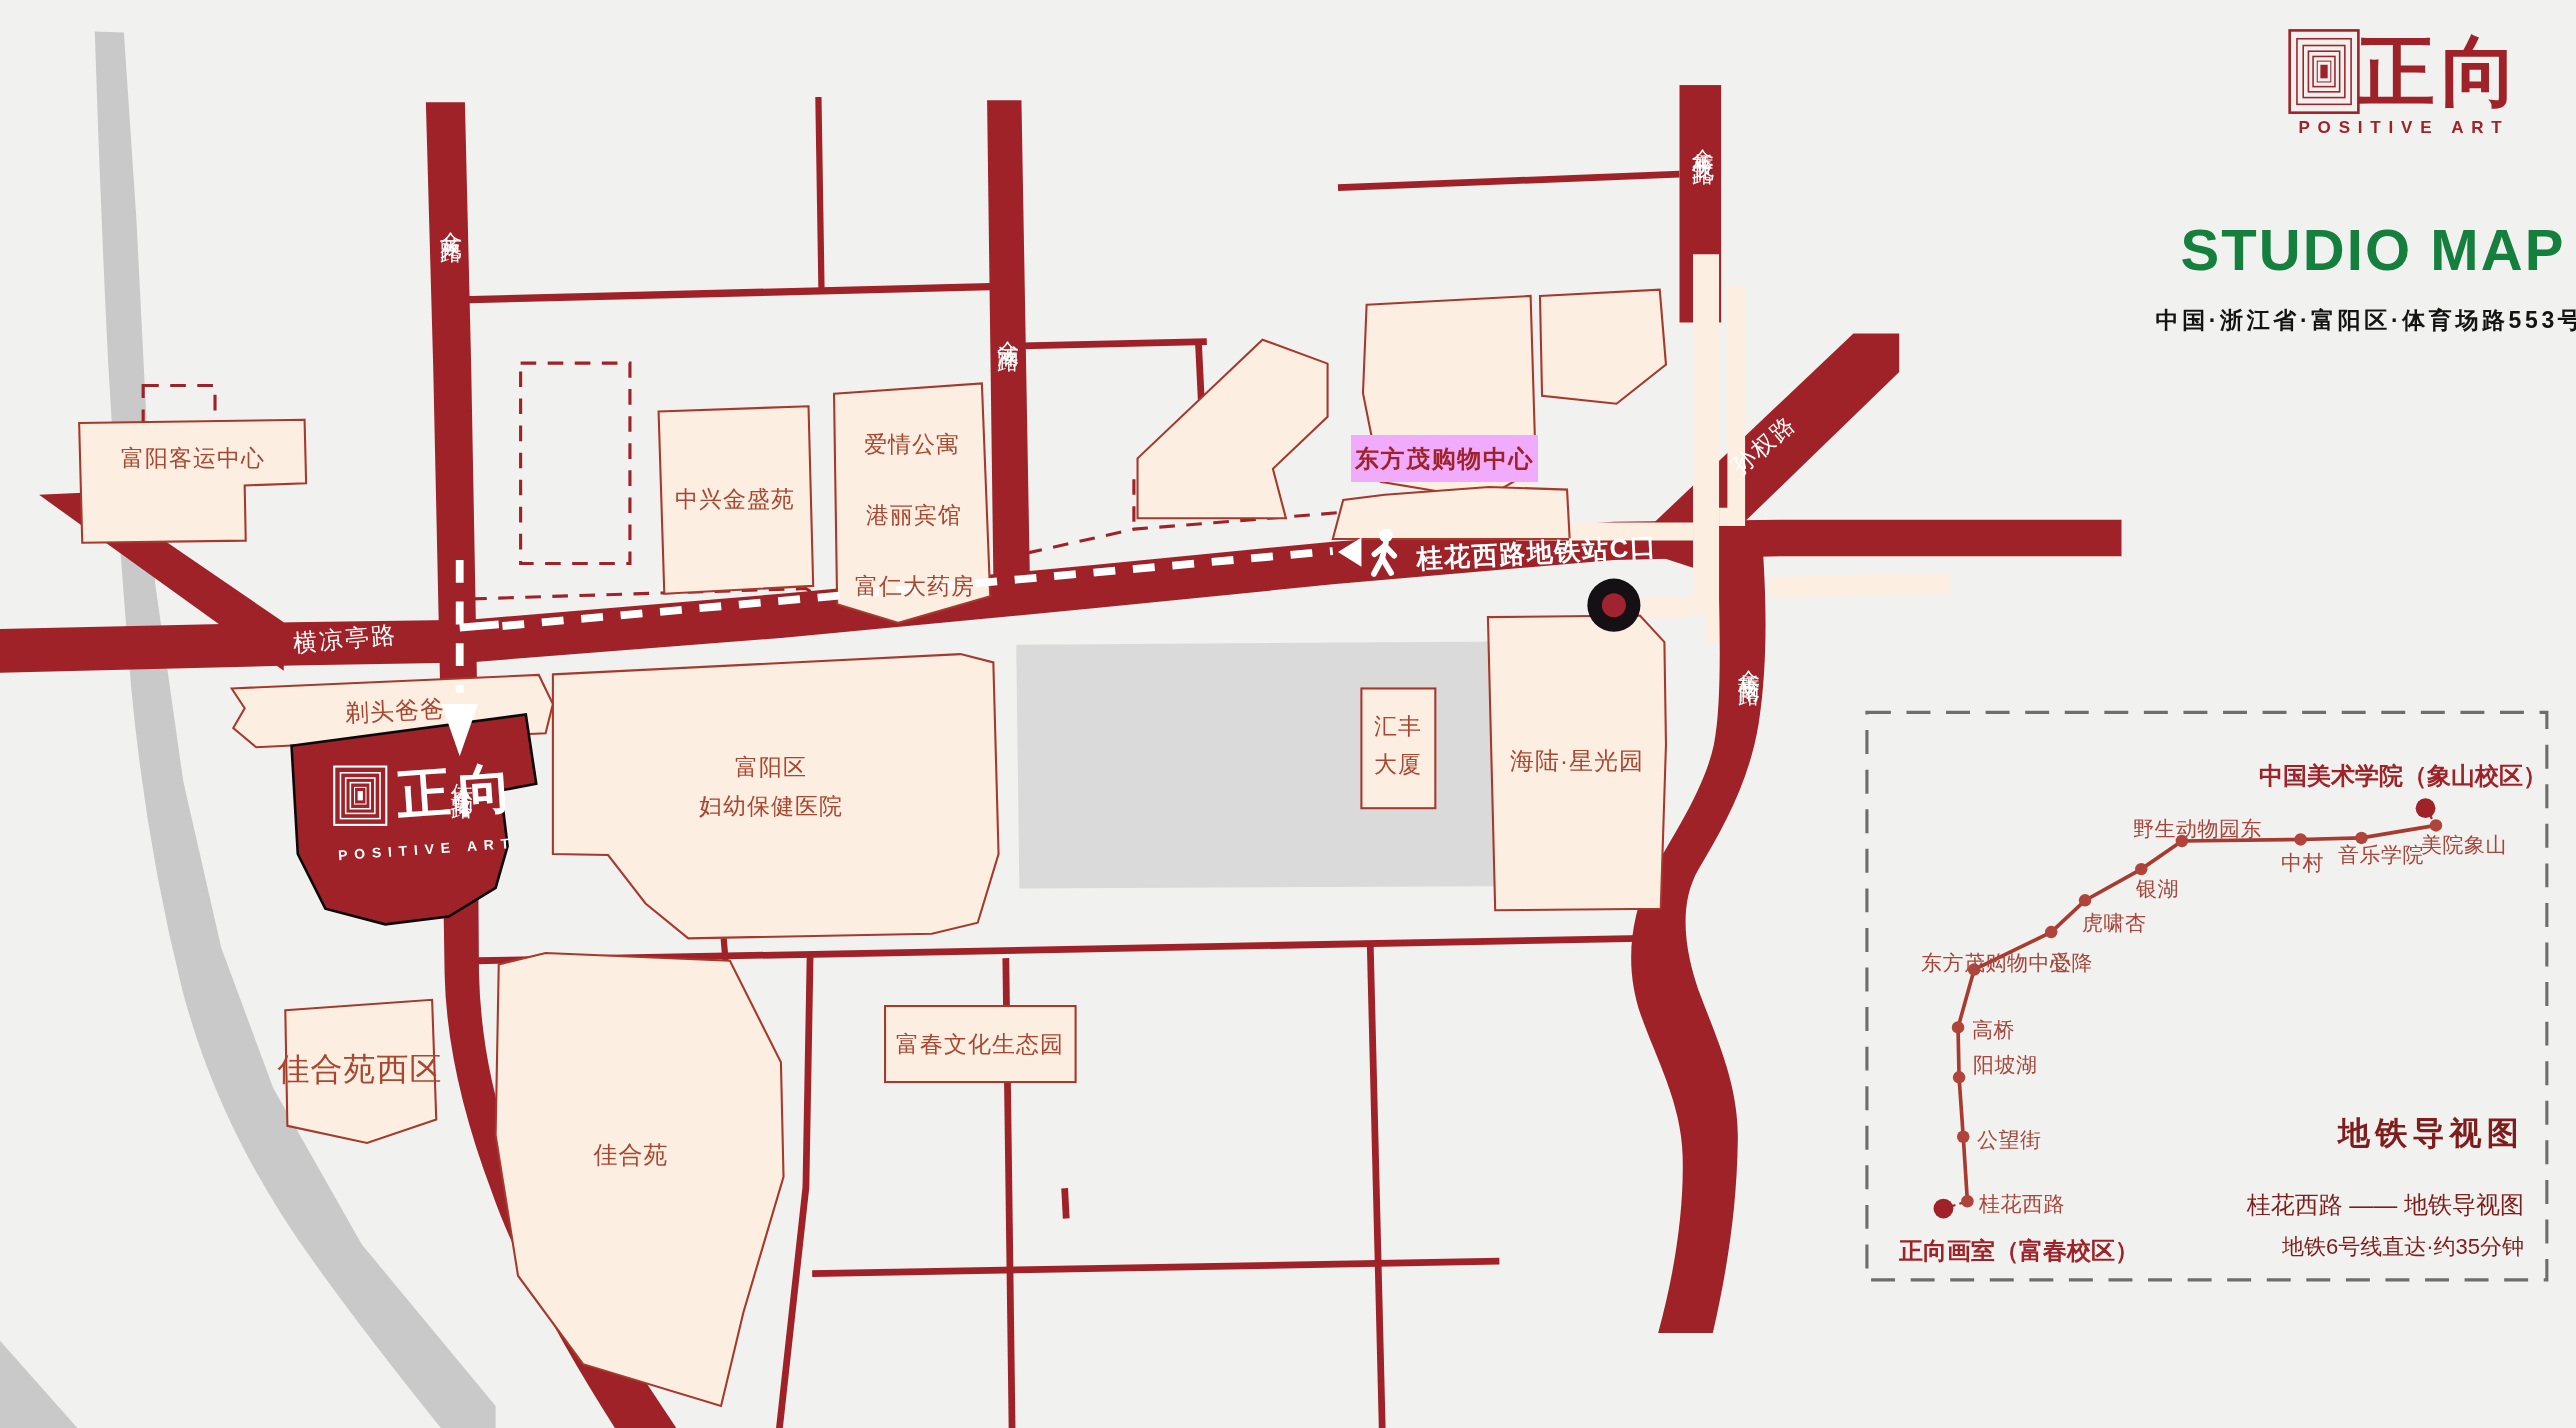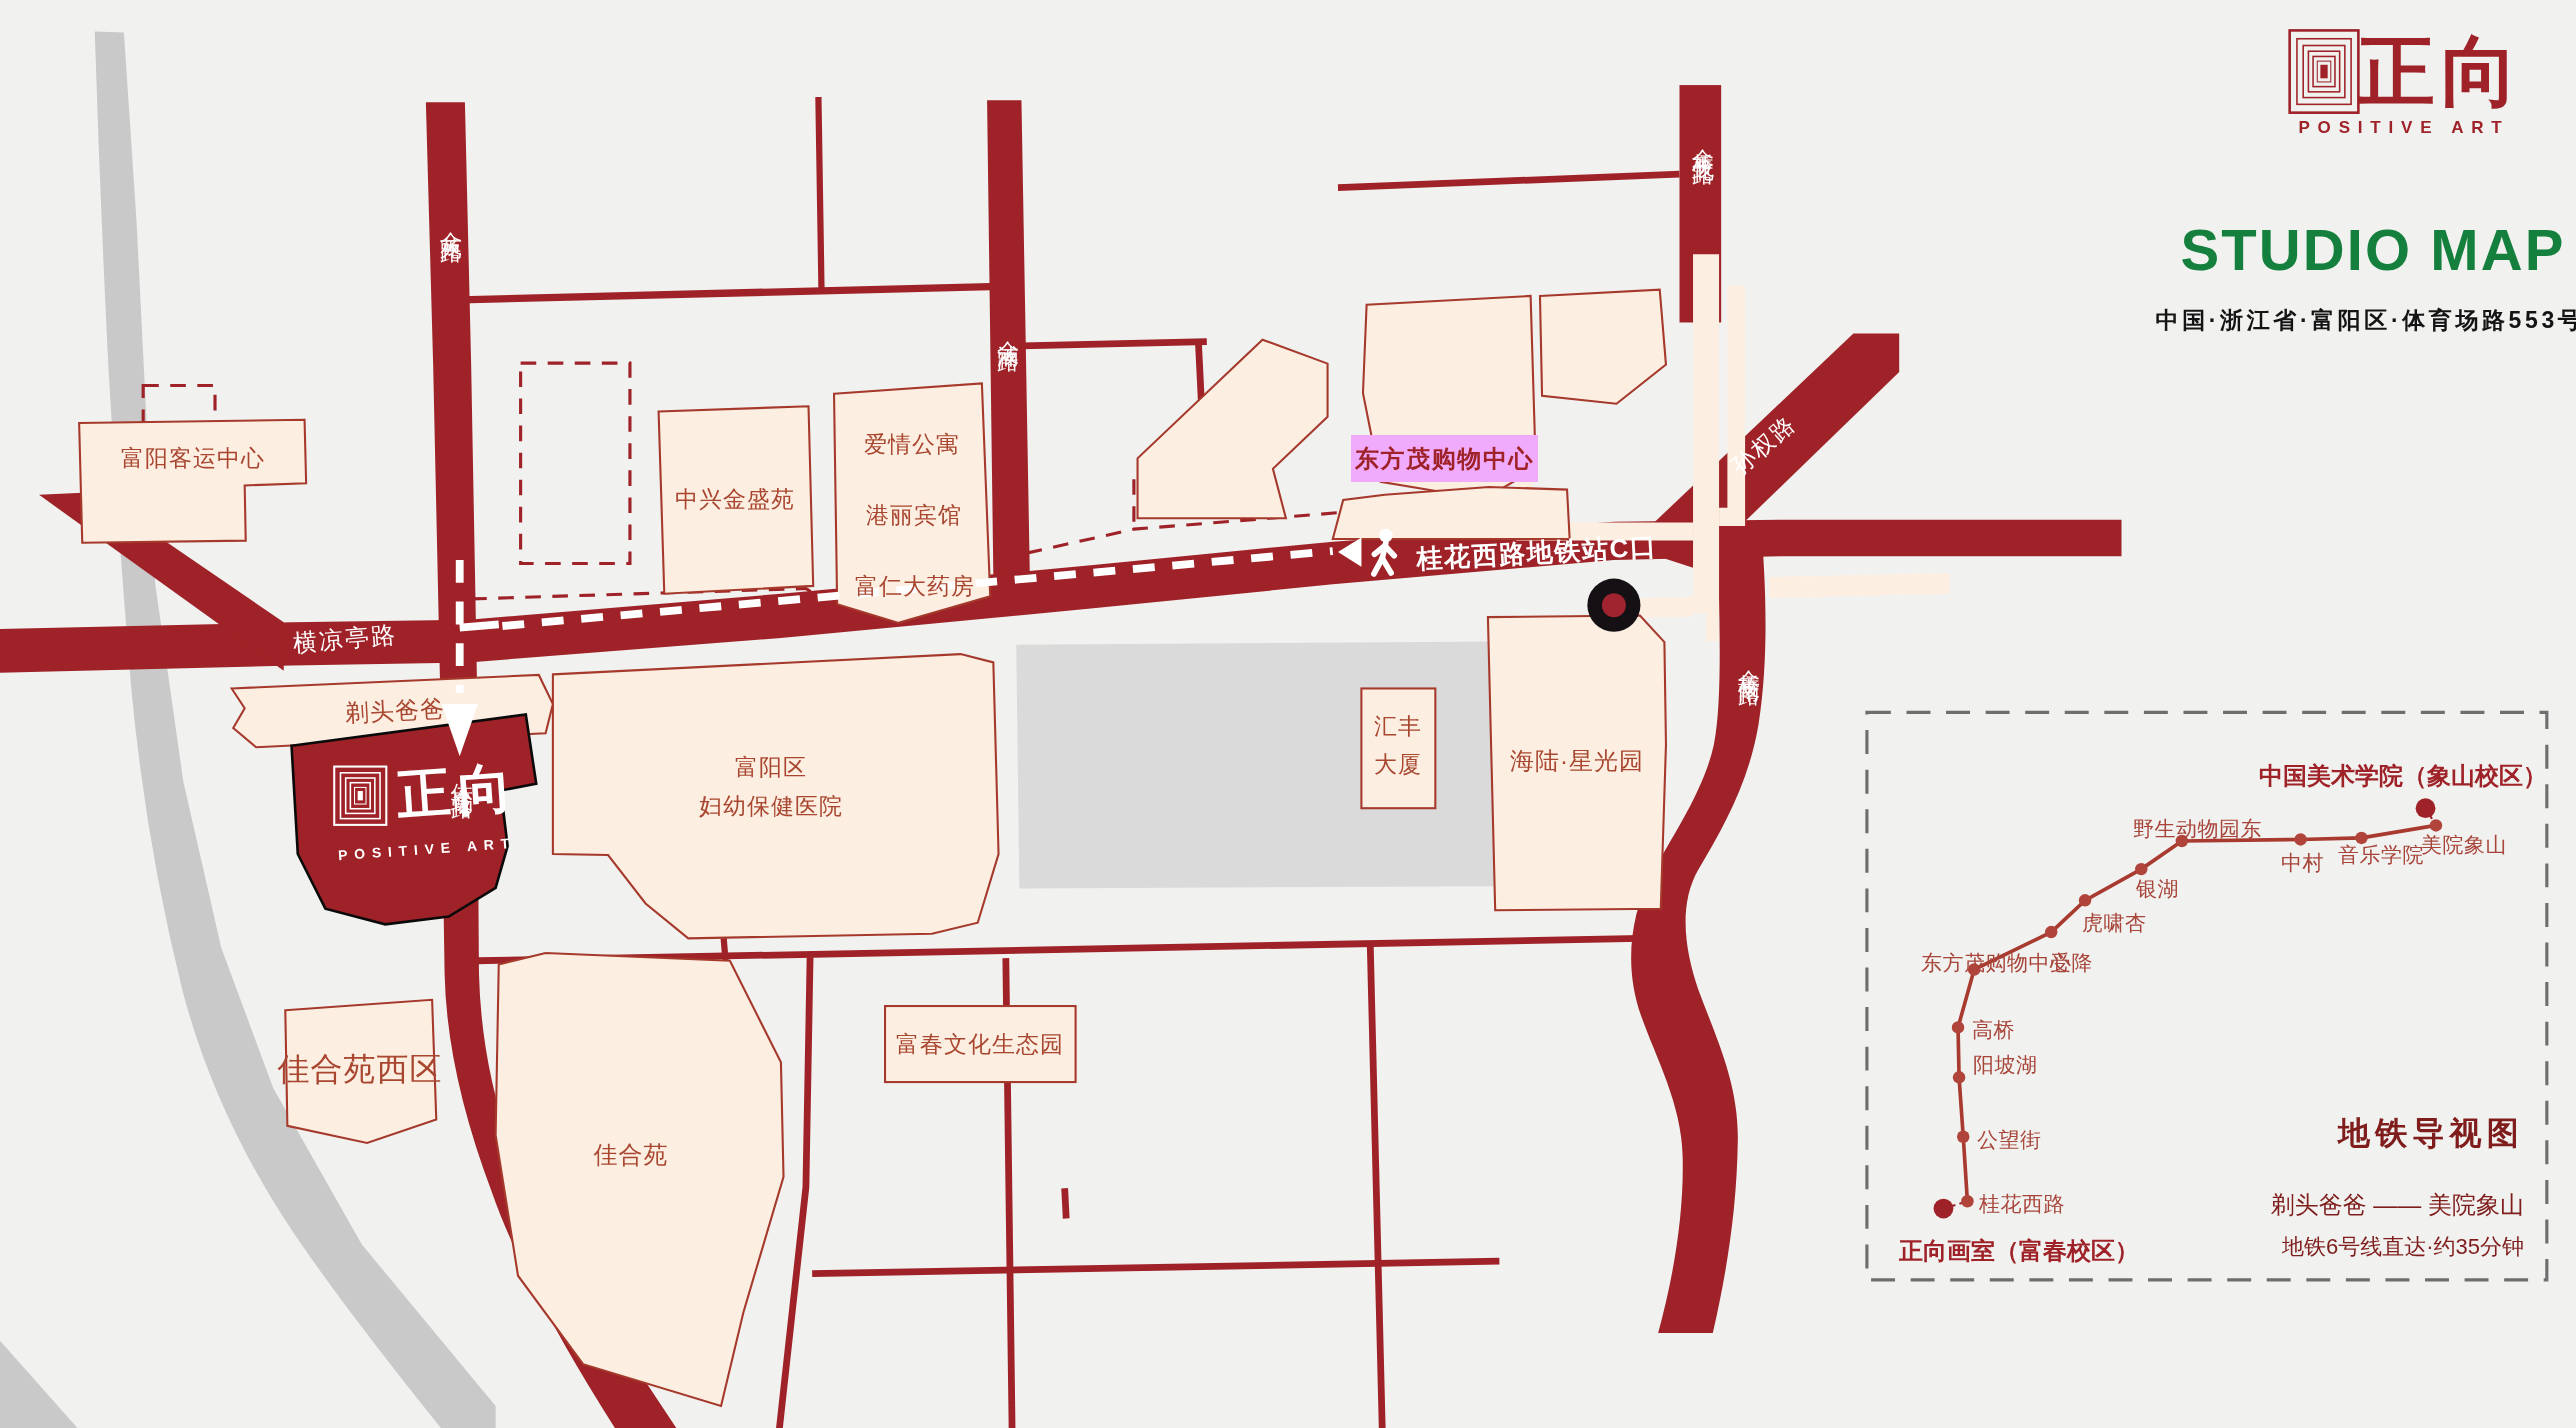--- a/index.html
+++ b/index.html
@@ -218,21 +218,21 @@
 <div class="lbl bl" style="left:360px;top:1070px;font-size:32px;">佳合苑西区</div>
 <div class="lbl bl" style="left:631px;top:1155px;font-size:24px;">佳合苑</div>
 <div class="lbl bl" style="left:980px;top:1044px;">富春文化生态园</div>
 
 <div class="lbl studio-zh" style="left:458px;top:792px;transform:translate(-50%,-50%) rotate(-4deg);">正向</div>
 <div class="lbl studio-en" style="left:427px;top:849px;transform:translate(-50%,-50%) rotate(-4deg);">POSITIVE ART</div>
 
 <div class="lbl bold accent" style="left:2259px;top:760px;width:269px;text-align:right;transform:none;font-size:24px;">中国美术学院（象山校区）</div>
 <div class="lbl bold accent" style="left:1899px;top:1235px;transform:none;font-size:24px;">正向画室（富春校区）</div>
 <div class="lbl bold black" style="left:2264px;top:1112px;width:260px;text-align:right;transform:none;font-size:32px;letter-spacing:5.2px;">地铁导视图</div>
-<div class="lbl black" style="left:2212px;top:1189px;width:312px;text-align:right;transform:none;font-size:24px;">剃头爸爸 —— 美院象山</div>
+<div class="lbl black" style="left:2212px;top:1189px;width:312px;text-align:right;transform:none;font-size:24px;">桂花西路 —— 地铁导视图</div>
 <div class="lbl black" style="left:2212px;top:1232px;width:312px;text-align:right;transform:none;font-size:22px;">地铁6号线直达·约35分钟</div>
 
 <div class="lbl panel-station" style="left:1979px;top:1190px;">桂花西路</div>
 <div class="lbl panel-station" style="left:1977px;top:1126px;">公望街</div>
 <div class="lbl panel-station" style="left:1973px;top:1032px;margin-top:19px;">阳坡湖</div>
 <div class="lbl panel-station" style="left:1972px;top:1016px;">高桥</div>
 <div class="lbl panel-station" style="left:1921px;top:949px;">东方茂购物中心</div>
 <div class="lbl panel-station" style="left:2050px;top:949px;">受降</div>
 <div class="lbl panel-station" style="left:2082px;top:909px;">虎啸杏</div>
 <div class="lbl panel-station" style="left:2136px;top:875px;">银湖</div>

